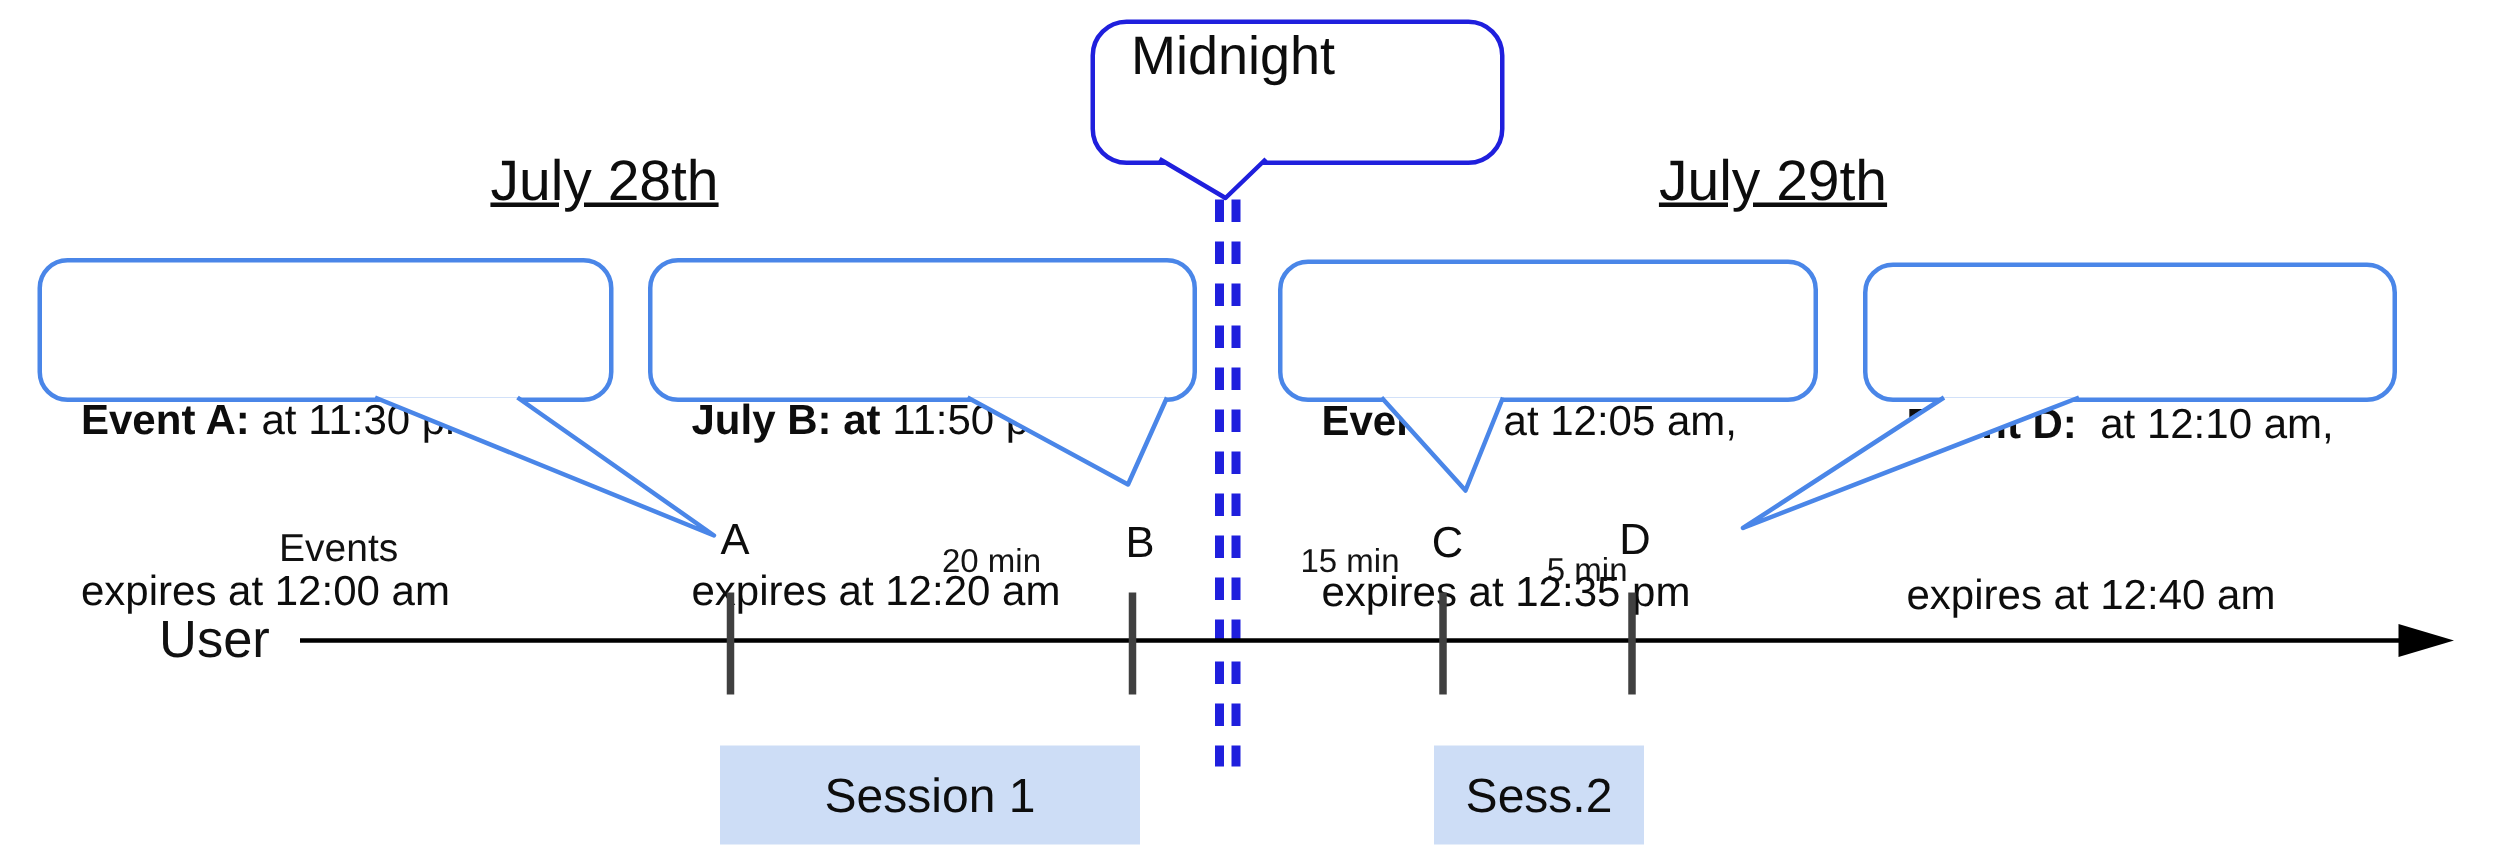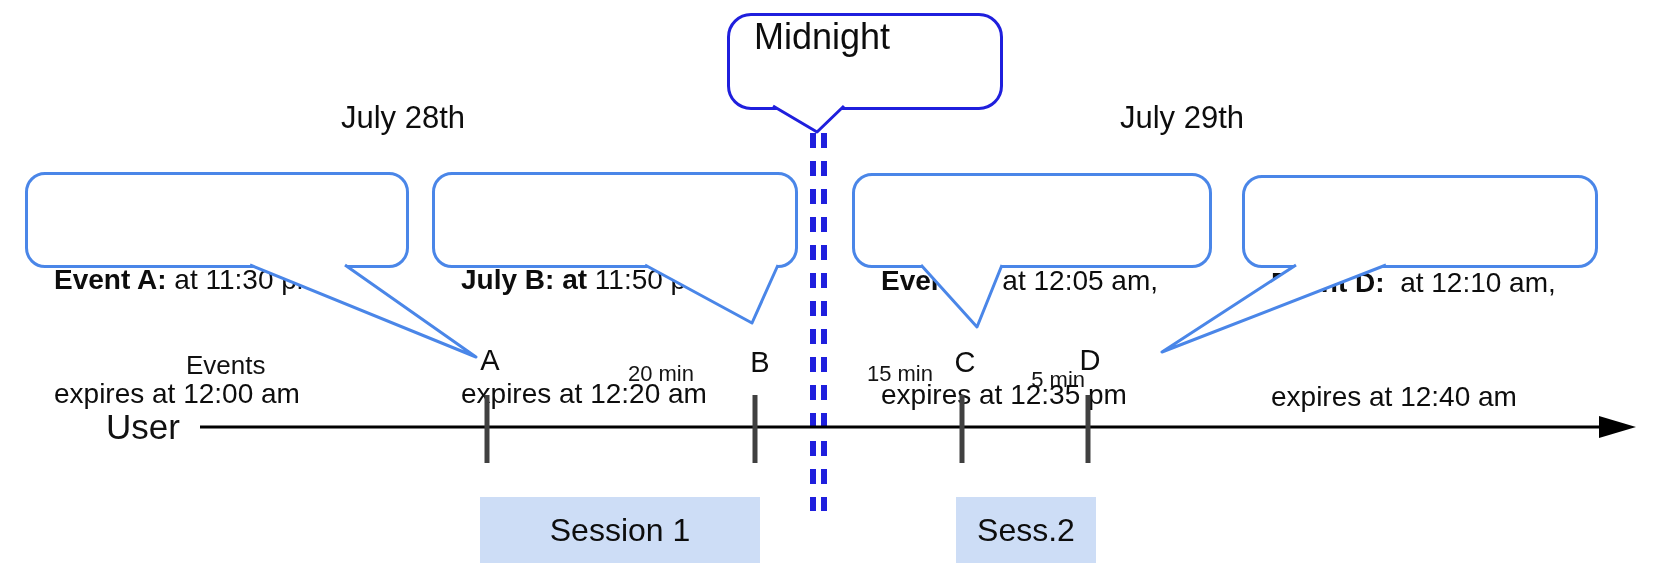--- a/index.html
+++ b/index.html
@@ -10,22 +10,23 @@
     background: #ffffff;
     font-family: "Liberation Sans", "DejaVu Sans", sans-serif;
     color: #111111;
     overflow: hidden;
   }
   .abs { position: absolute; }
 
   .date-label {
     width: 220px;
     text-align: center;
-    font-size: 31px;
+    font-size: 38px;
     color: #0d0d0d;
+    text-decoration: underline;
   }
 
   .midnight-box {
     left: 727px; top: 13px;
     width: 276px; height: 97px;
     box-sizing: border-box;
     border: 3px solid #1f1fdd;
     border-radius: 24px;
     background: #ffffff;
     display: flex;

